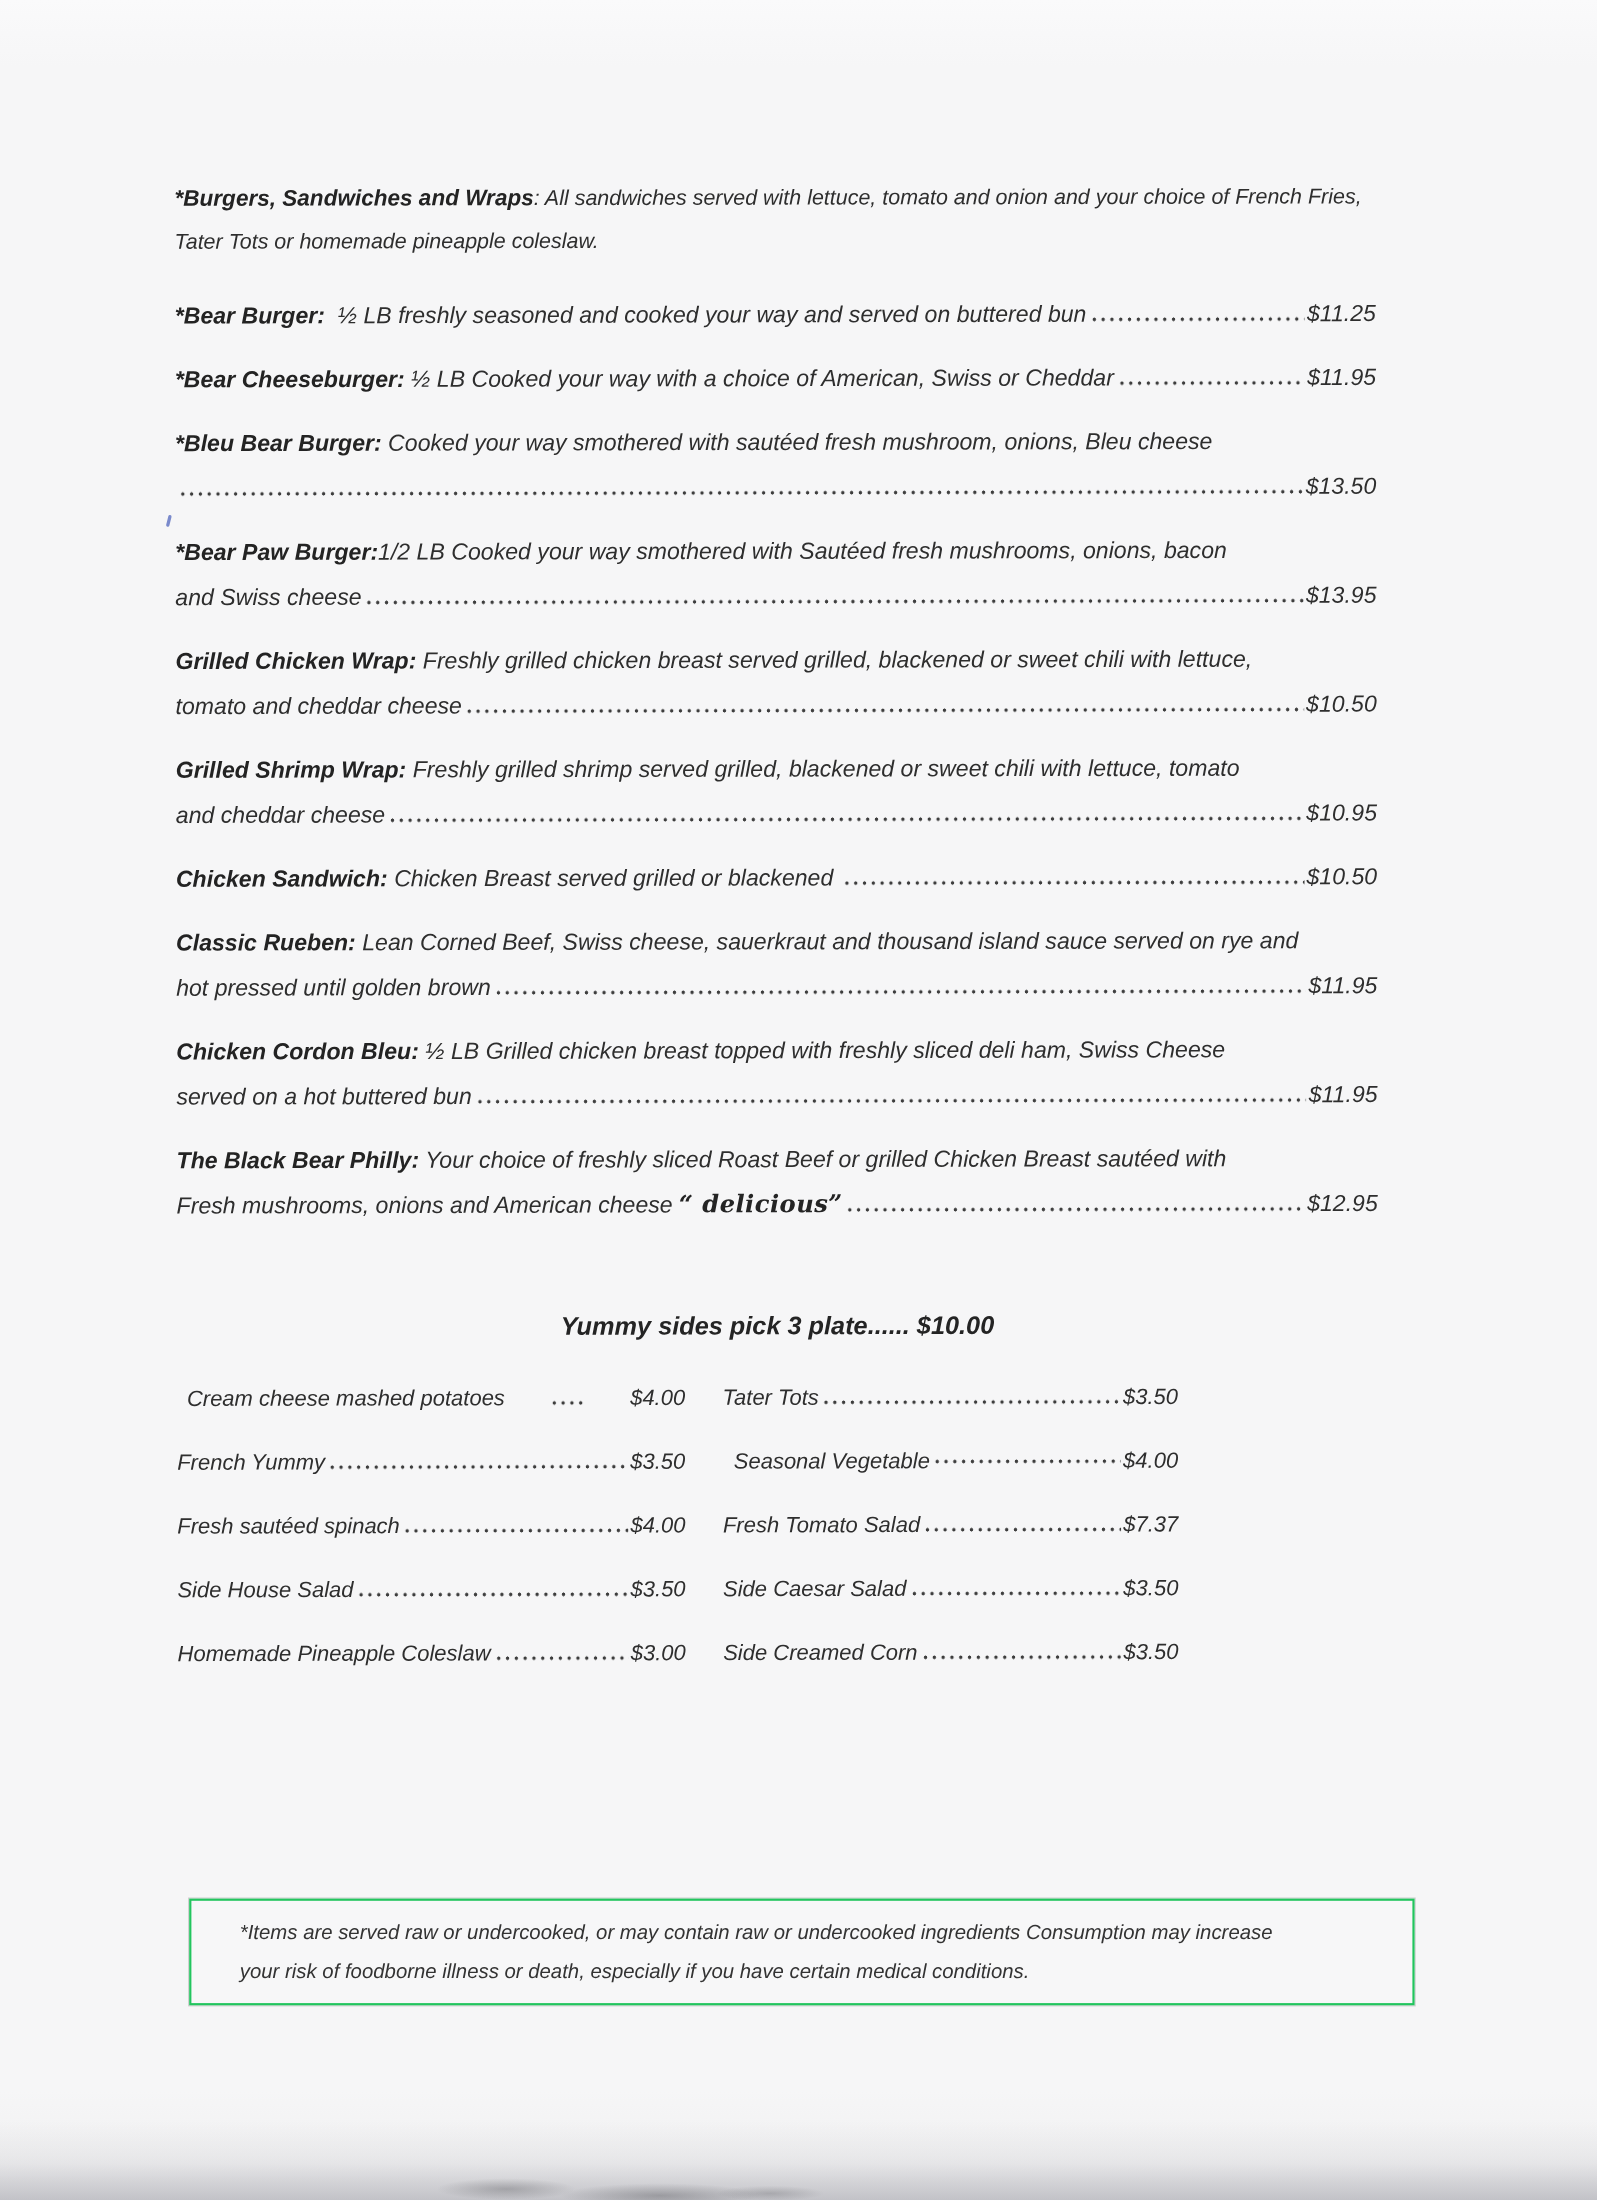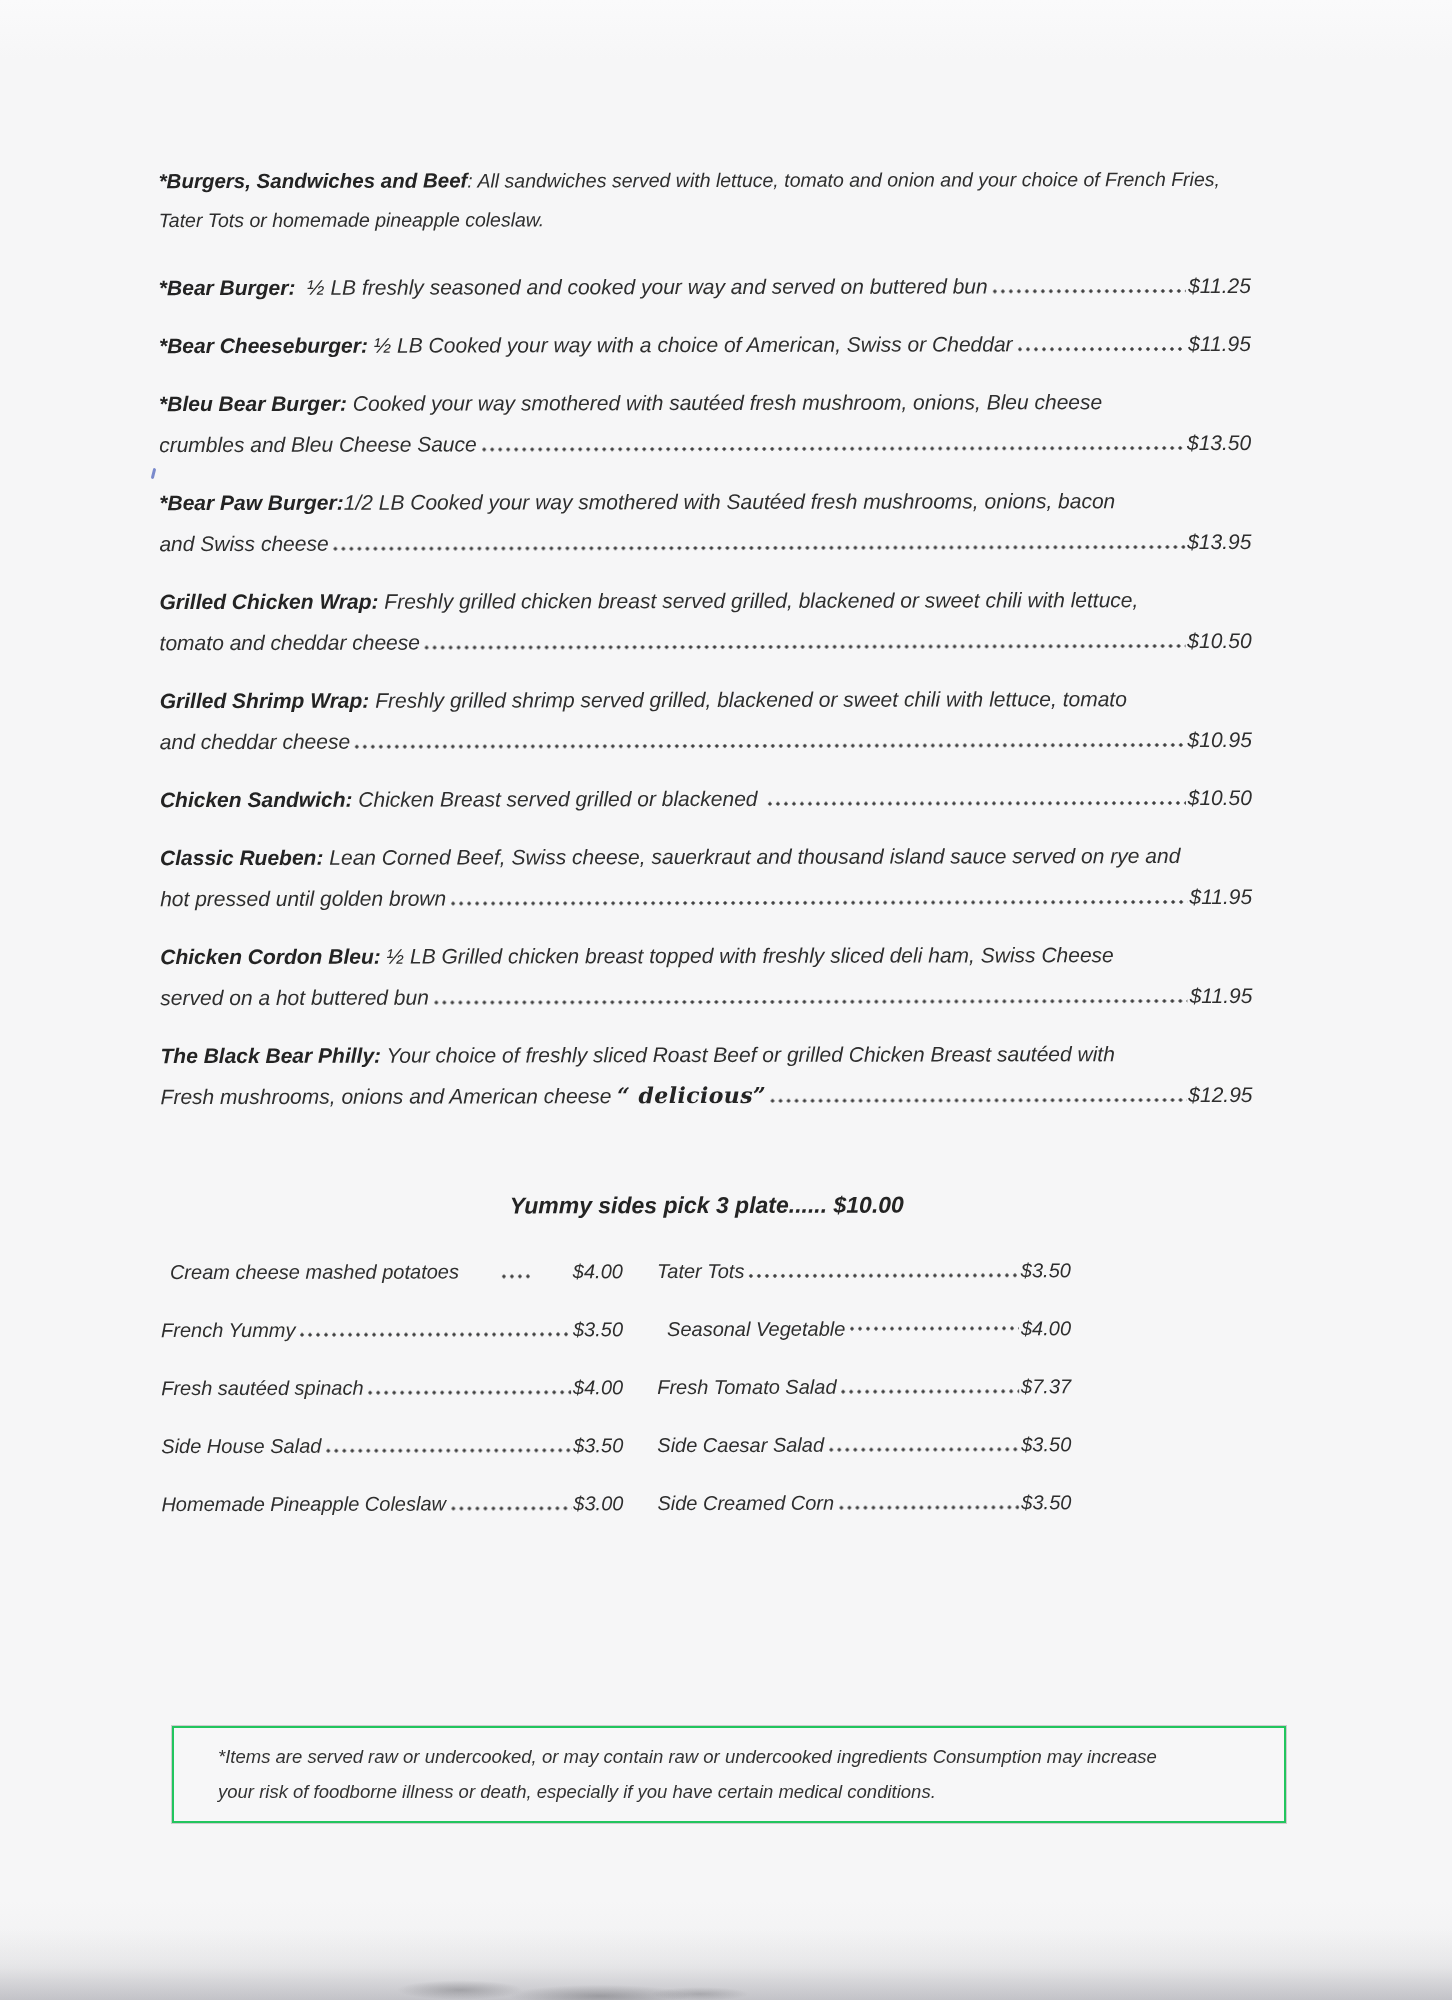--- a/index.html
+++ b/index.html
@@ -67,21 +67,21 @@
       linear-gradient(180deg, rgba(140,140,148,0) 0%, rgba(140,140,148,0.10) 55%, rgba(120,120,130,0.30) 100%);
   }
 </style>
 </head>
 <body>
 
 <div class="page">
   <section class="content">
 
     <p class="intro">
-        <span class="line"><span class="nm">*Burgers, Sandwiches and Beef</span><span>: All sandwiches served with lettuce, tomato and onion and your choice of French Fries,</span></span>
+        <span class="line"><span class="nm">*Burgers, Sandwiches and Wraps</span><span>: All sandwiches served with lettuce, tomato and onion and your choice of French Fries,</span></span>
         <span class="line">Tater Tots or homemade pineapple coleslaw.</span>
       </p>
 
     <div class="mi">
       <div class="l flex">
           <span class="nm">*Bear Burger:</span>
           <span class="ds">  ½ LB freshly seasoned and cooked your way and served on buttered bun</span>
           <span class="leader"></span>
           <span class="pr">$11.25</span>
         </div>
@@ -92,21 +92,20 @@
           <span class="nm">*Bear Cheeseburger:</span>
           <span class="ds"> ½ LB Cooked your way with a choice of American, Swiss or Cheddar</span>
           <span class="leader"></span>
           <span class="pr">$11.95</span>
         </div>
     </div>
 
     <div class="mi">
       <div class="l"><span class="nm">*Bleu Bear Burger:</span><span class="ds"> Cooked your way smothered with sautéed fresh mushroom, onions, Bleu cheese</span></div>
       <div class="l flex">
-          <span class="ds">crumbles and Bleu Cheese Sauce</span>
           <span class="leader"></span>
           <span class="pr">$13.50</span>
         </div>
     </div>
 
     <div class="mi">
       <div class="l"><span class="nm">*Bear Paw Burger:</span><span class="ds">1/2 LB Cooked your way smothered with Sautéed fresh mushrooms, onions, bacon</span></div>
       <div class="l flex">
           <span class="ds">and Swiss cheese</span>
           <span class="leader"></span>

